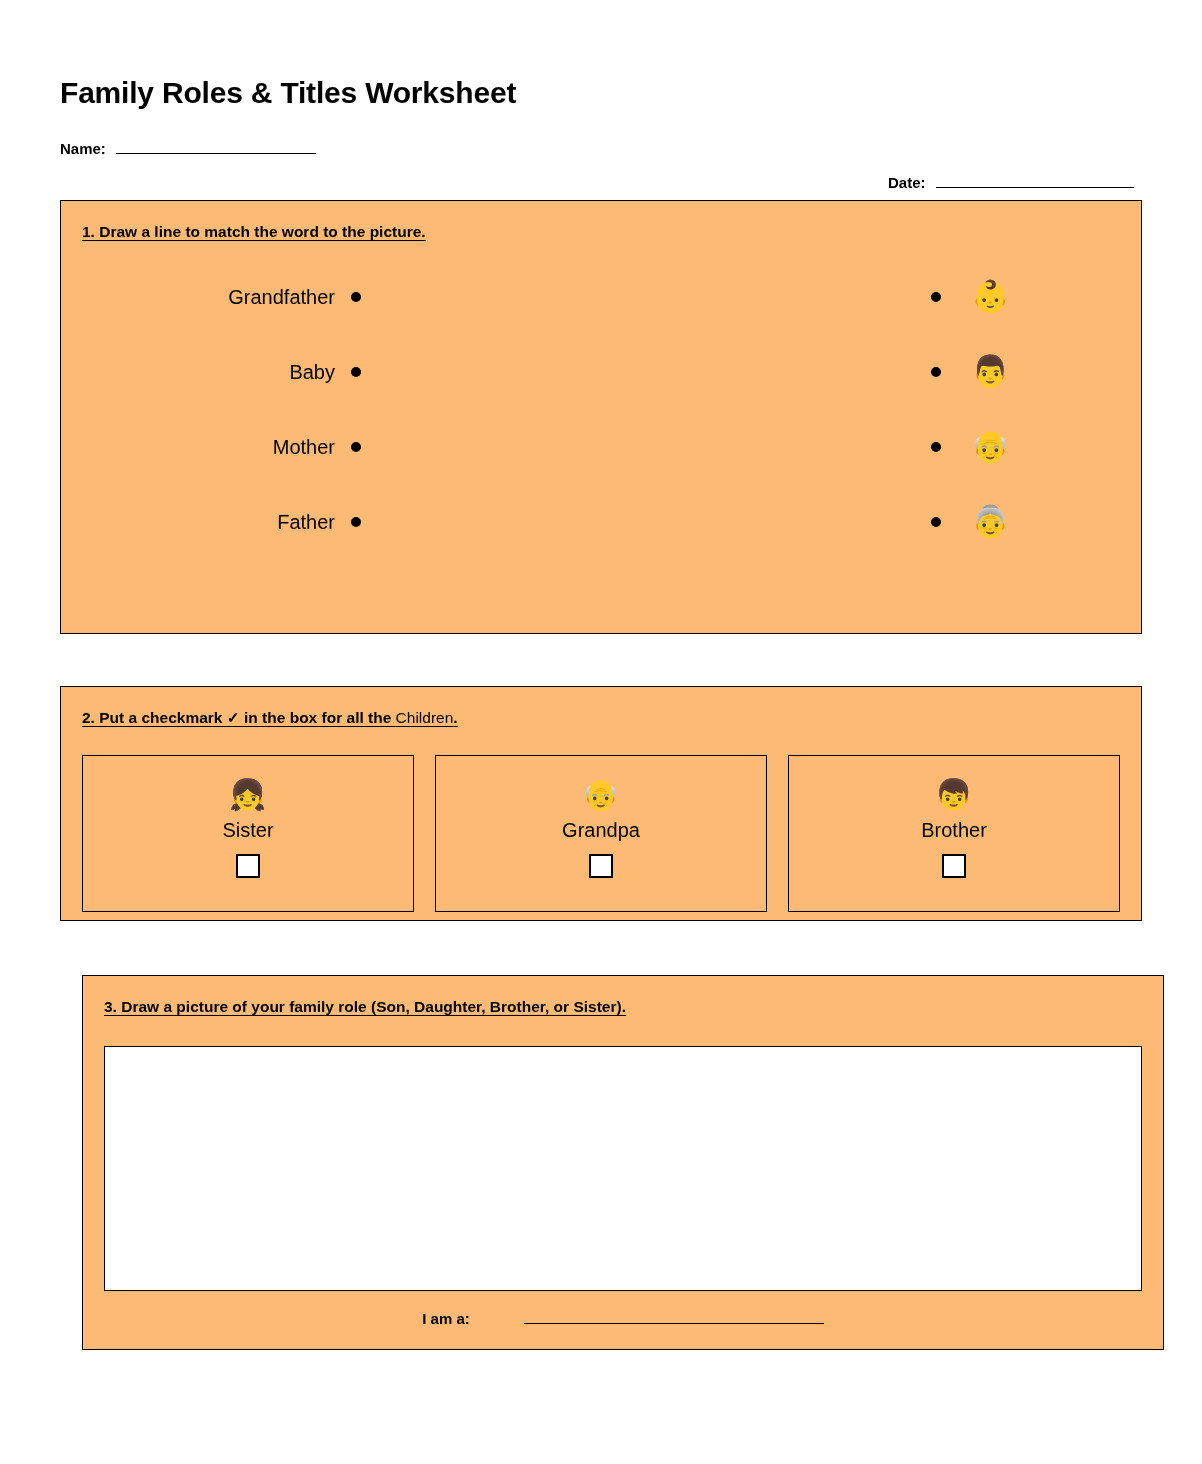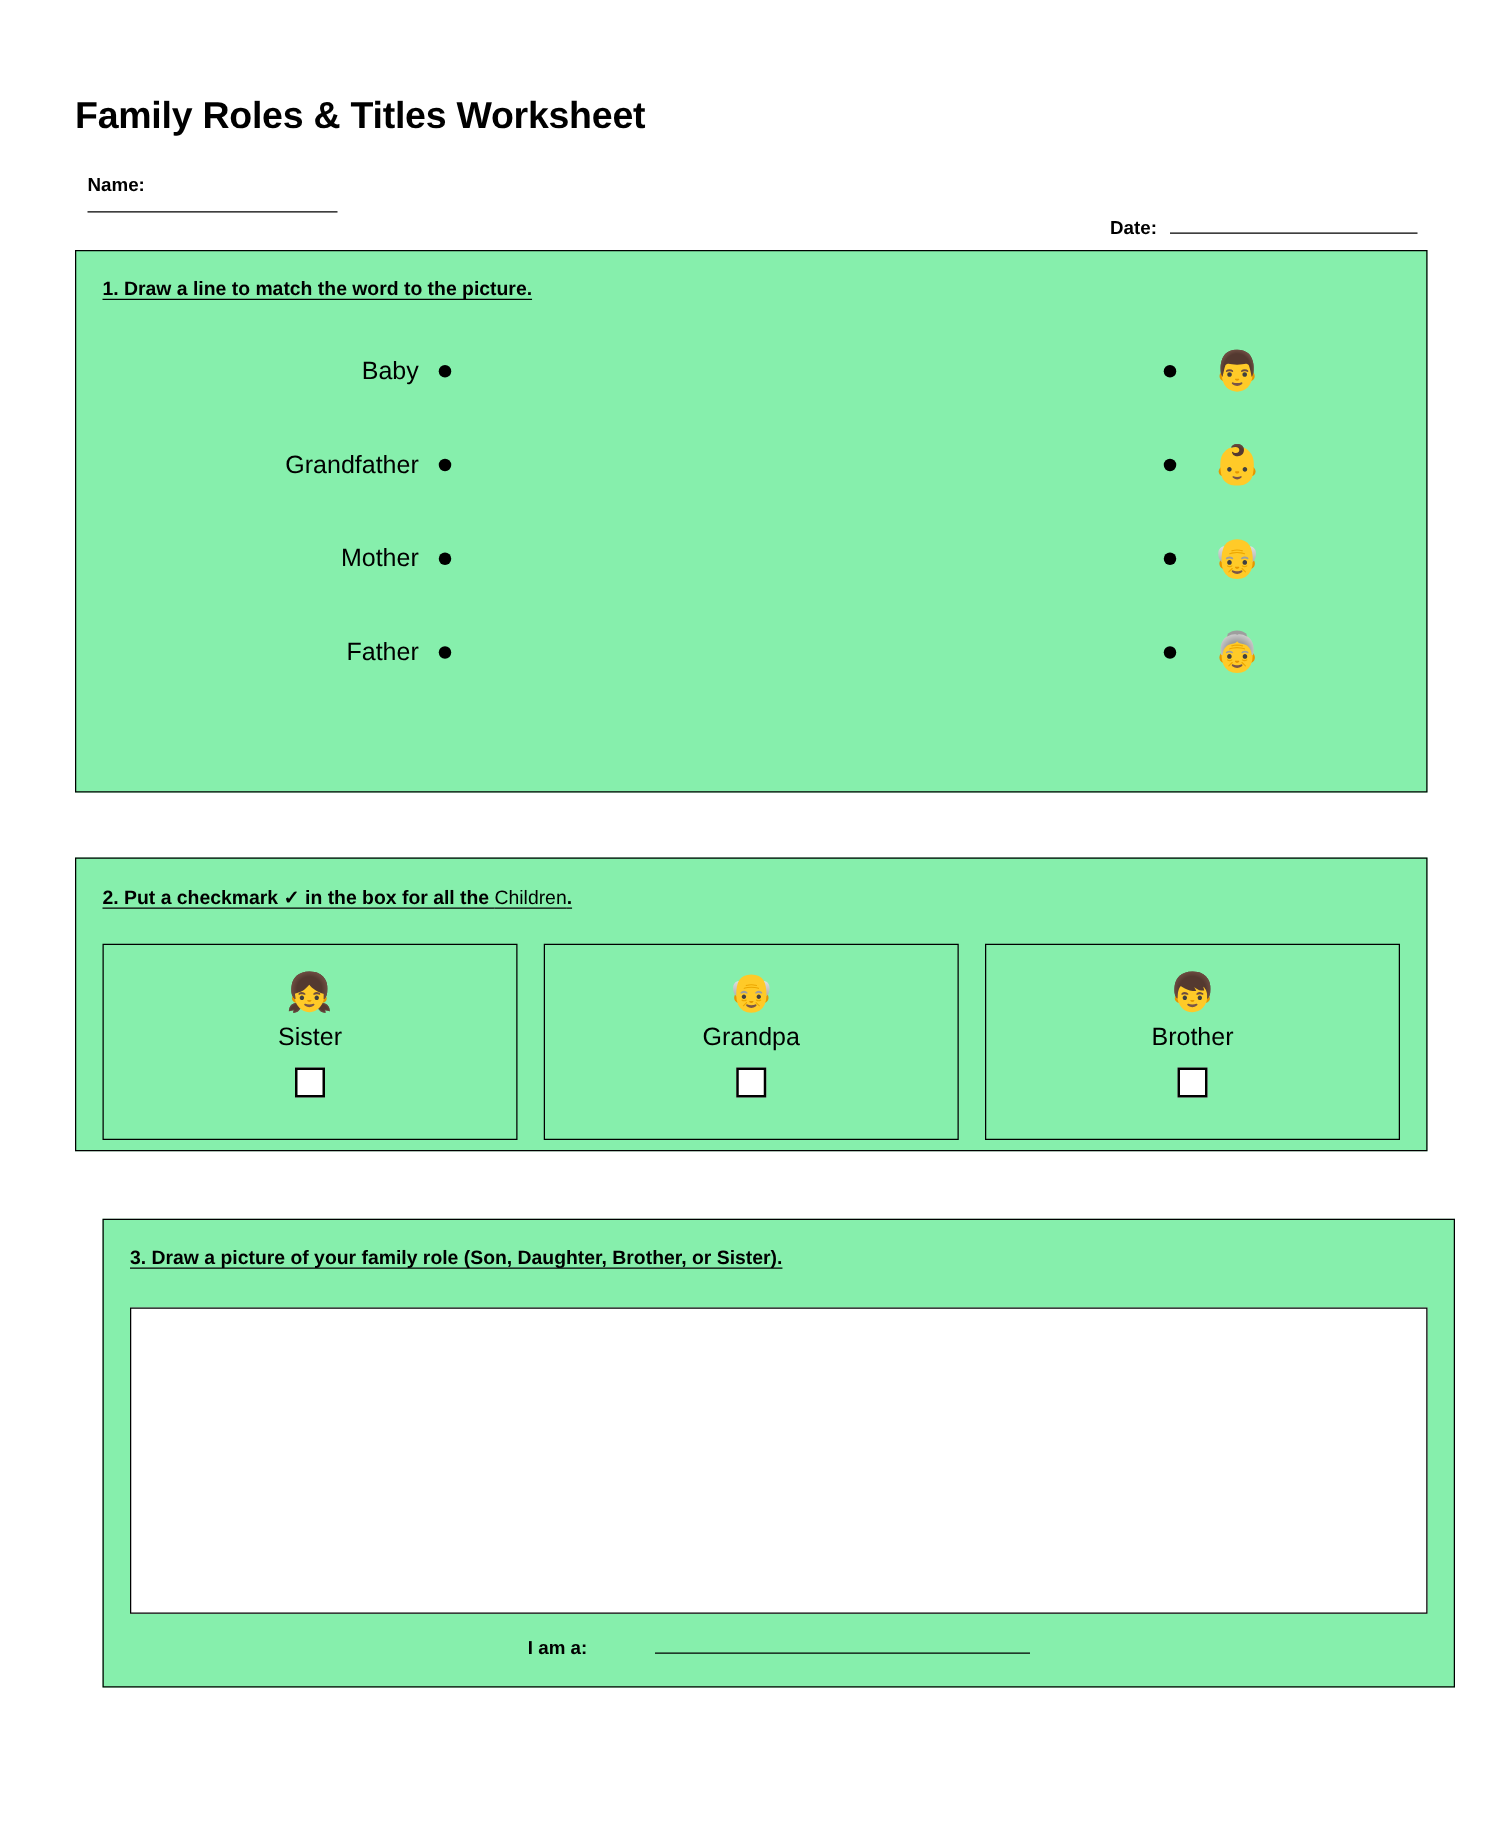--- a/index.html
+++ b/index.html
@@ -36,21 +36,20 @@
     letter-spacing: -0.2px;
     line-height: 1;
   }
 
   .name-row {
     position: absolute;
     left: 60px;
     top: 140px;
     display: flex;
     align-items: baseline;
-    flex-direction: column;
   }
   .date-row {
     position: absolute;
     left: 888px;
     top: 140px;
     display: flex;
     align-items: baseline;
     margin-top: 34px;
   }
   .field-label {
@@ -64,21 +63,21 @@
     margin-left: 10px;
     height: 12px;
   }
   .rule-name  { width: 200px; }
   .rule-date  { width: 198px; }
 
   
   .section {
     position: absolute;
     border: 1.6px solid #000;
-    background: #86efac;
+    background: #fdba74;
     box-sizing: border-box;
   }
   #section-1 { left: 60px; top: 200px;  width: 1082px; height: 434px; }
   #section-2 { left: 60px; top: 686px;  width: 1082px; height: 235px; }
   #section-3 { left: 60px; top: 975px;  width: 1082px; height: 375px; margin-left: 22px; }
 
   .instruction {
     position: absolute;
     left: 21px;
     top: 22px;
@@ -223,37 +222,37 @@
     <span class="rule rule-date"></span>
   </div>
 
   <div class="section" id="section-1">
     <div class="instruction">1. Draw a line to match the word to the picture.</div>
 
     <div class="match-area">
 
       <div class="match-row">
         <div class="match-left">
-          <span class="match-word">Baby</span>
+          <span class="match-word">Grandfather</span>
           <span class="dot"></span>
         </div>
         <div class="match-right">
           <span class="dot"></span>
-          <span class="face">👨</span>
+          <span class="face">👶</span>
         </div>
       </div>
 
       <div class="match-row">
         <div class="match-left">
-          <span class="match-word">Grandfather</span>
+          <span class="match-word">Baby</span>
           <span class="dot"></span>
         </div>
         <div class="match-right">
           <span class="dot"></span>
-          <span class="face">👶</span>
+          <span class="face">👨</span>
         </div>
       </div>
 
       <div class="match-row">
         <div class="match-left">
           <span class="match-word">Mother</span>
           <span class="dot"></span>
         </div>
         <div class="match-right">
           <span class="dot"></span>

